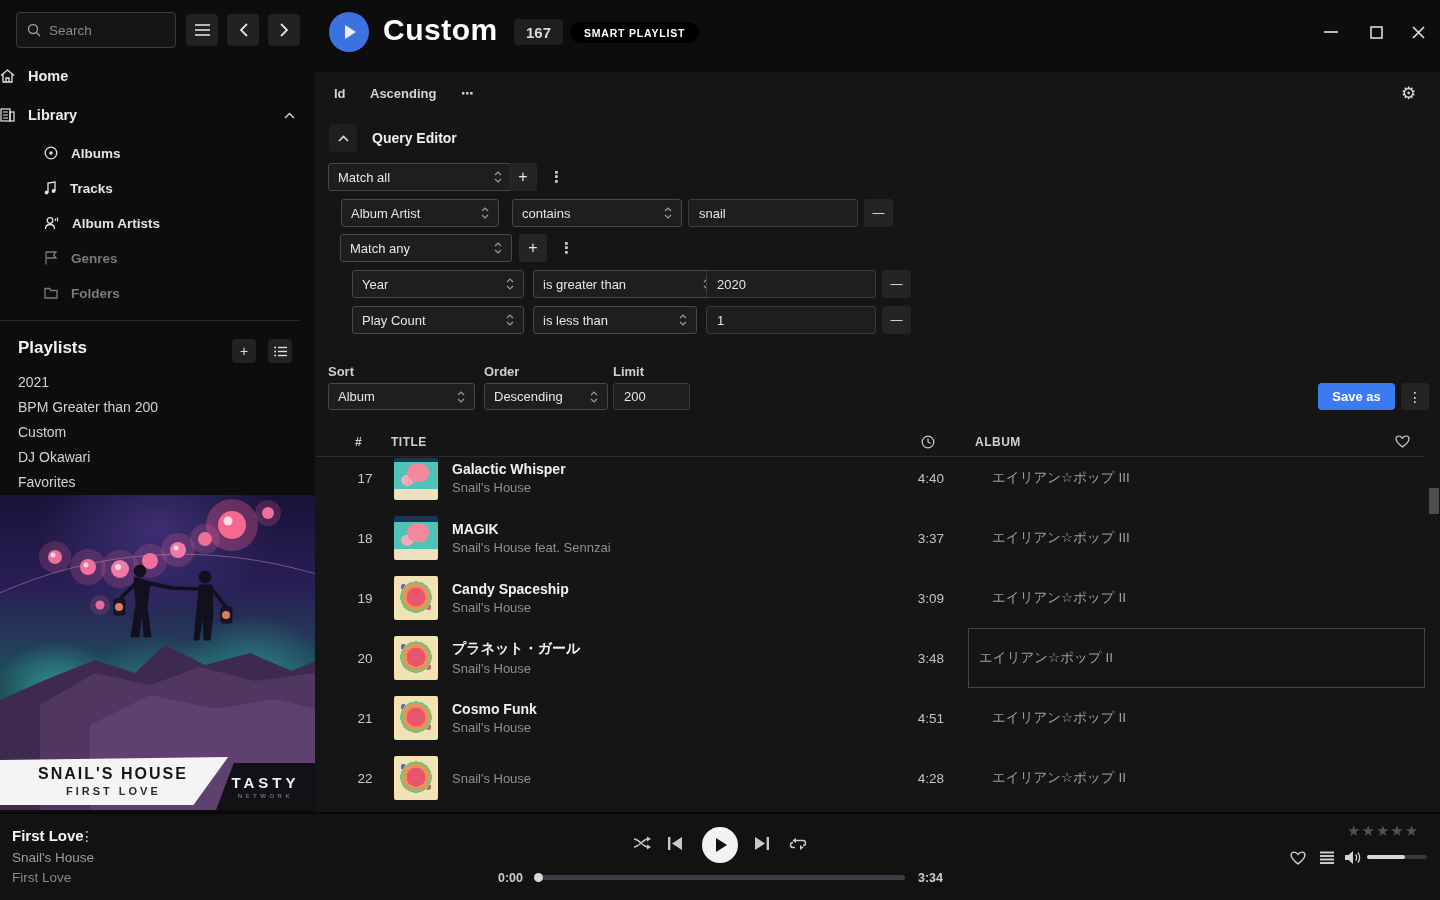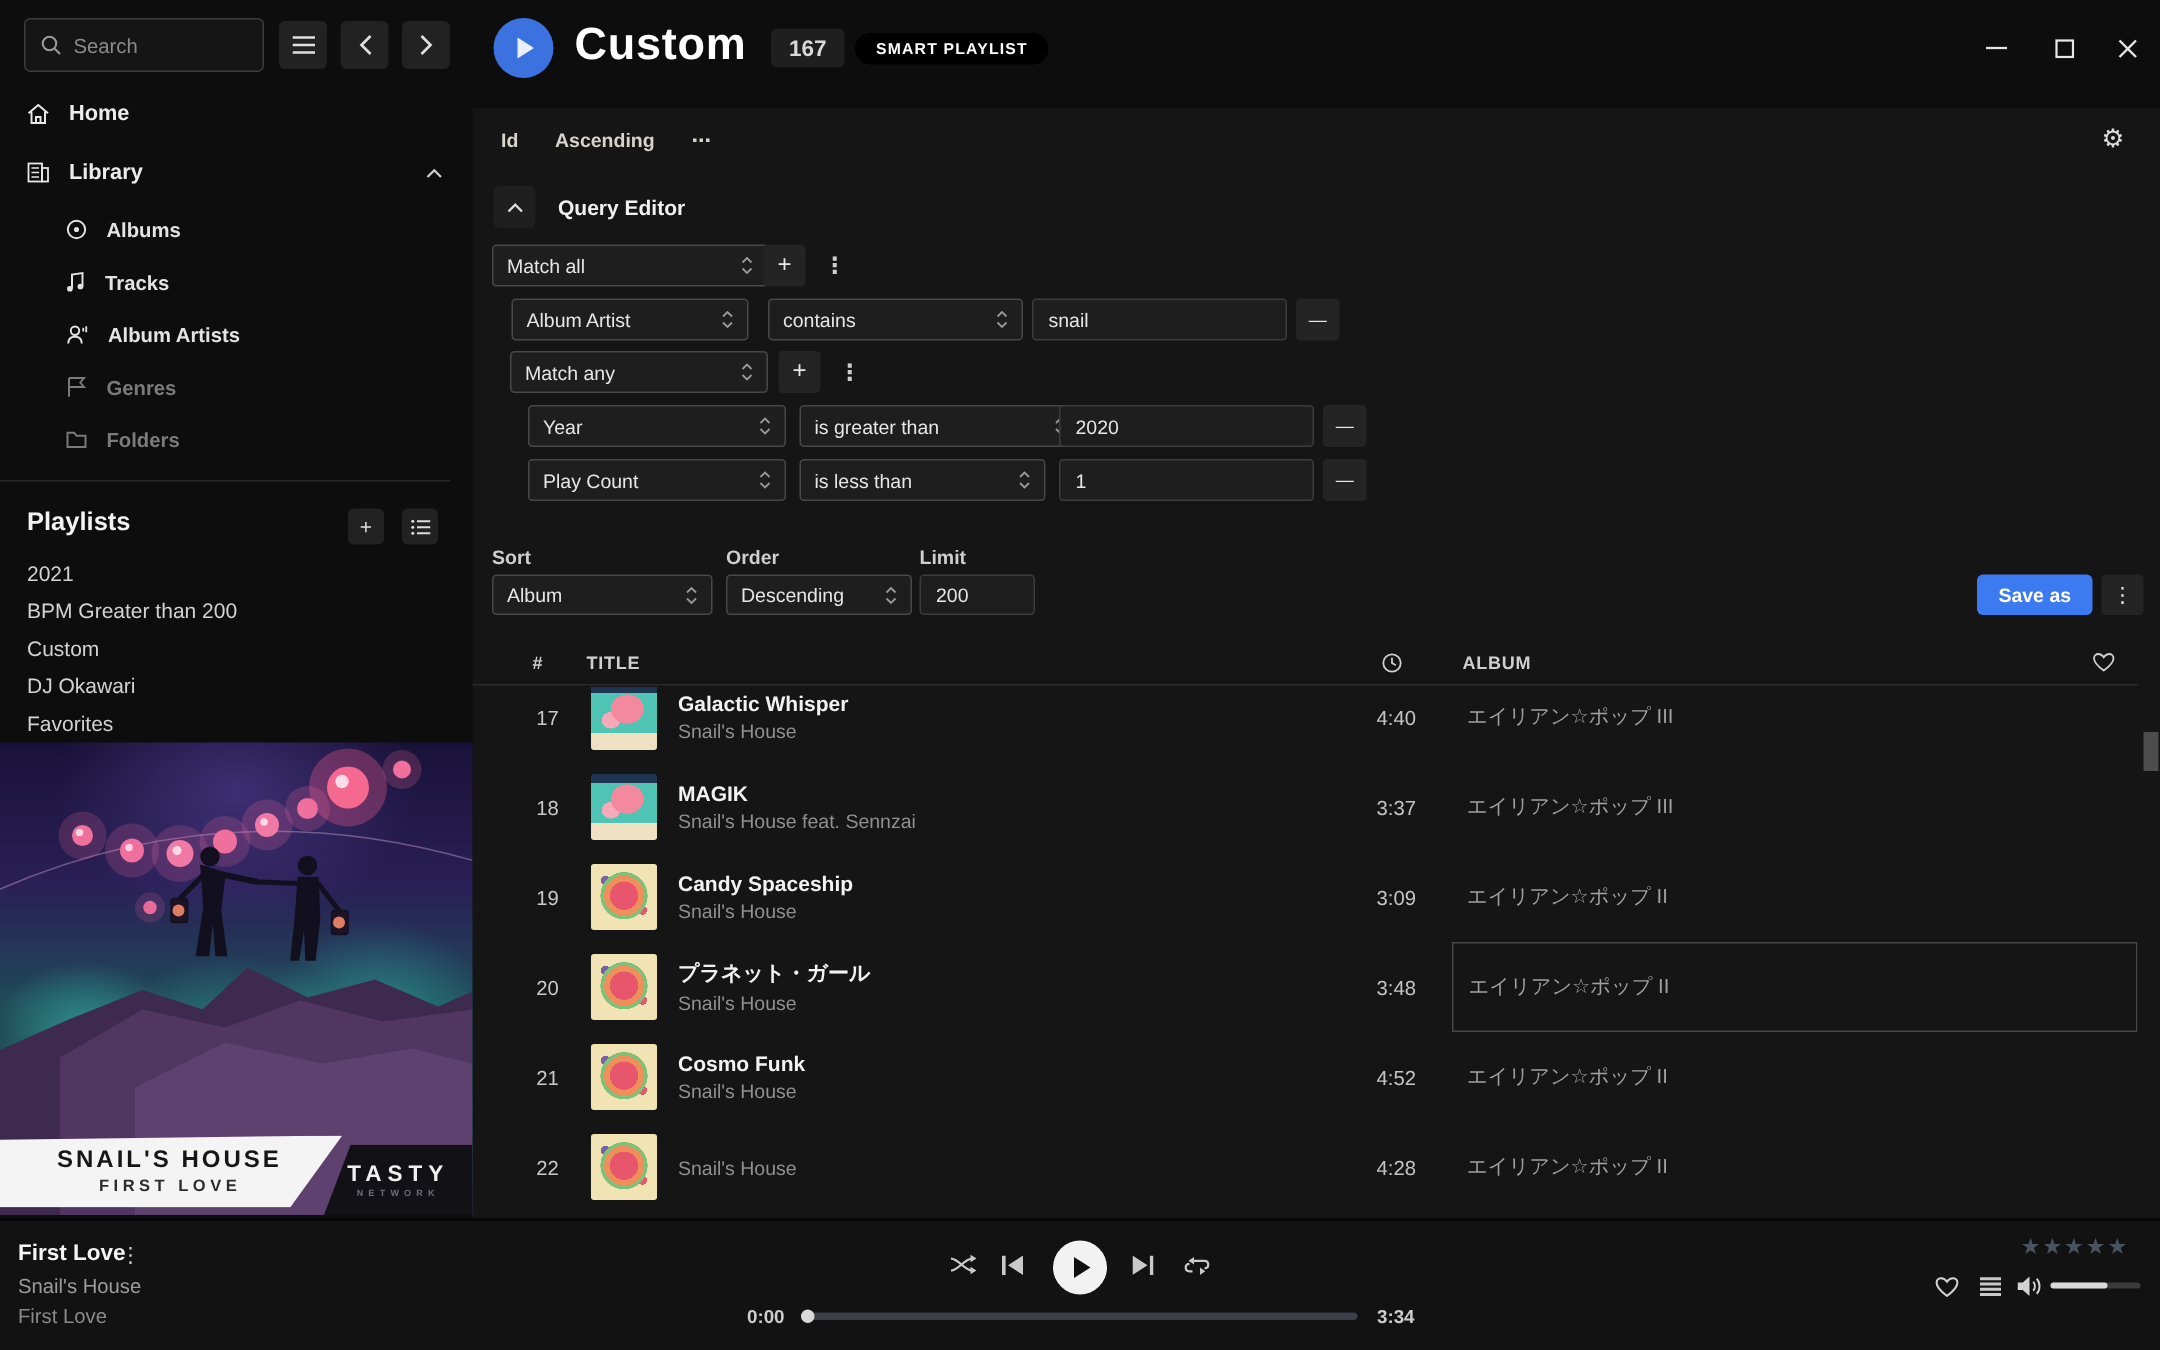--- a/index.html
+++ b/index.html
@@ -6,21 +6,21 @@
   html,body { background:#000; }
   body { font-family:"Liberation Sans","DejaVu Sans",sans-serif; }
   .app { position:relative; width:1440px; height:900px; background:#141414; overflow:hidden; color:#e8e8e8; }
 
   
   .sidebar { position:absolute; left:0; top:0; width:315px; height:812px; background:#0d0d0d; z-index:5; }
   .search-box { position:absolute; left:16px; top:12px; width:160px; height:36px; background:#151515; border:1px solid #3d3d3d; border-radius:4px; display:flex; align-items:center; padding:0 10px; gap:8px; }
   .search-box input { background:transparent; border:none; outline:none; color:#bdbdbd; font-size:13.5px; width:110px; font-family:inherit; }
   .search-box input::placeholder { color:#8a8a8a; }
   .sq-btn { position:absolute; top:14px; width:32px; height:32px; background:#222; border-radius:4px; display:flex; align-items:center; justify-content:center; color:#e0e0e0; cursor:pointer; }
-  .nav-row { position:absolute; left:0; width:100%; height:28px; display:flex; align-items:center; padding-left:18px; gap:13px; font-weight:700; font-size:14.5px; color:#ececec; cursor:pointer; }
+  .nav-row { position:absolute; left:0; width:100%; height:28px; display:flex; align-items:center; gap:13px; font-weight:700; font-size:14.5px; color:#ececec; cursor:pointer; }
   .nav-row .chev-right { position:absolute; right:20px; }
   .lib-item { position:absolute; left:0; width:100%; height:28px; display:flex; align-items:center; padding-left:44px; gap:13px; font-weight:700; font-size:13.5px; color:#e3e3e3; cursor:pointer; }
   .lib-item.dim { color:#7b7b7b; }
   .side-divider { position:absolute; left:0; top:320px; width:300px; border-top:1px solid #2a2a2a; }
   .pl-header { position:absolute; left:18px; top:338px; font-size:17px; font-weight:800; color:#f2f2f2; }
   .pl-btn { position:absolute; top:339px; width:24px; height:24px; background:#222; border-radius:4px; display:flex; align-items:center; justify-content:center; color:#ddd; font-size:14px; cursor:pointer; }
   .pl-item { position:absolute; left:18px; height:25px; display:flex; align-items:center; font-size:14px; color:#d2d2d2; cursor:pointer; }
 
   
   .artwork { position:absolute; left:0; top:495px; width:315px; height:315px; overflow:hidden;
@@ -80,21 +80,21 @@
       linear-gradient(180deg, #1d3550 0 14%, #4fc3b4 14% 75%, #efe0c2 75% 100%); }
   .cover-b { background:
       radial-gradient(17px 17px at 50% 48%, #e8566e 0 55%, #ef8f5a 56% 78%, #7fc07a 79% 92%, transparent 93%),
       radial-gradient(5px 5px at 22% 25%, #7a5fae 0 60%, transparent 62%),
       radial-gradient(5px 5px at 78% 70%, #e8566e 0 60%, transparent 62%),
       #f2e3b4; }
   .col-main { width:403px; display:flex; flex-direction:column; gap:3px; }
   .track-title { font-size:14px; font-weight:700; color:#f2f2f2; white-space:nowrap; }
   .track-artist { font-size:13px; color:#8f8f8f; }
   .col-dur { width:89px; text-align:right; font-size:13.5px; color:#c4c4c4; }
-  .col-album { flex:1; margin-left:34px; font-size:13.5px; color:#a0a0a0; align-self:stretch; display:flex; align-items:center; }
+  .col-album { flex:1; margin-left:48px; font-size:13.5px; color:#a0a0a0; align-self:stretch; display:flex; align-items:center; }
   .col-album.focused { border:1px solid #474747; padding-left:10px; margin-left:24px; }
   .vscroll { position:absolute; left:1114px; top:488px; width:10px; height:26px; background:#4d4d4d; cursor:pointer; }
 
   
   .player { position:absolute; left:0; top:812px; width:1440px; height:88px; background:#121212; border-top:2px solid #080808; z-index:6; }
   .np-title { position:absolute; left:12px; top:13px; font-size:15px; font-weight:700; color:#f5f5f5; }
   .np-kebab { position:absolute; left:80px; top:14px; color:#cfcfcf; font-size:14px; cursor:pointer; }
   .np-artist { position:absolute; left:12px; top:36px; font-size:13.5px; color:#9c9c9c; }
   .np-album { position:absolute; left:12px; top:56px; font-size:13.5px; color:#8a8a8a; }
   .pc-btn { position:absolute; display:flex; align-items:center; justify-content:center; color:#c9c9c9; cursor:pointer; }
@@ -475,21 +475,21 @@
           <div class="col-dur">3:48</div>
           <div class="col-album focused">エイリアン☆ポップ II</div>
         </div>
         <div class="track-row">
           <div class="col-num">21</div>
           <div class="col-thumb cover-b"></div>
           <div class="col-main">
               <div class="track-title">Cosmo Funk</div>
               <div class="track-artist">Snail's House</div>
             </div>
-          <div class="col-dur">4:52</div>
+          <div class="col-dur">4:51</div>
           <div class="col-album">エイリアン☆ポップ II</div>
         </div>
         <div class="track-row">
           <div class="col-num">22</div>
           <div class="col-thumb cover-b"></div>
           <div class="col-main">
               <div class="track-artist">Snail's House</div>
             </div>
           <div class="col-dur">4:28</div>
           <div class="col-album">エイリアン☆ポップ II</div>

